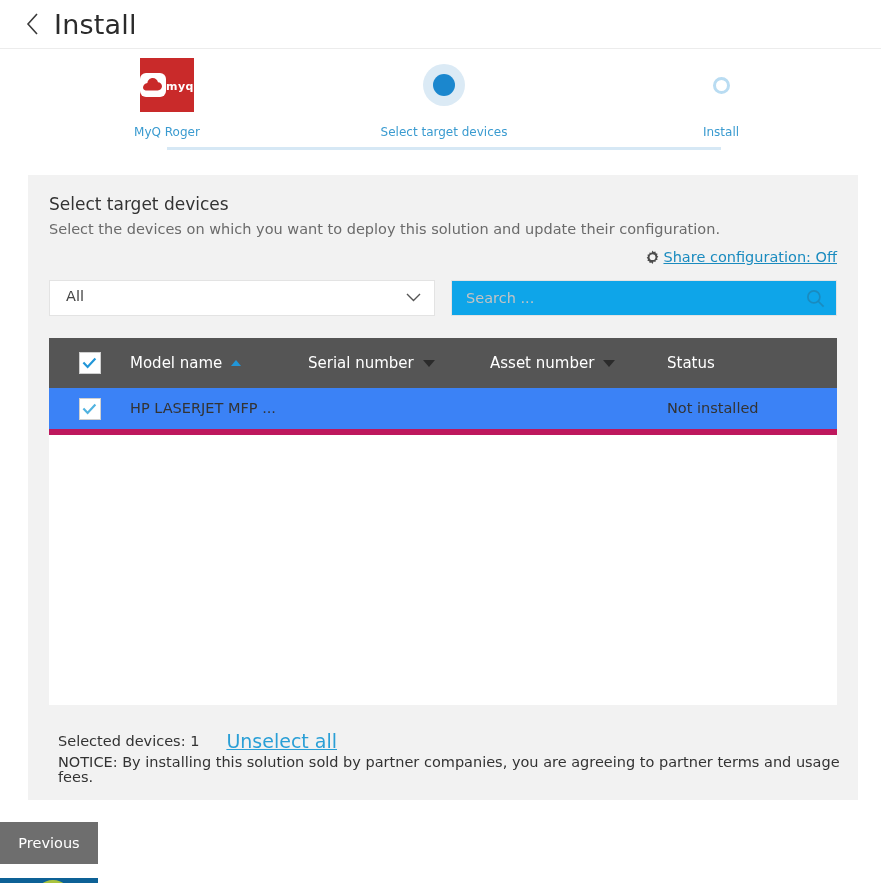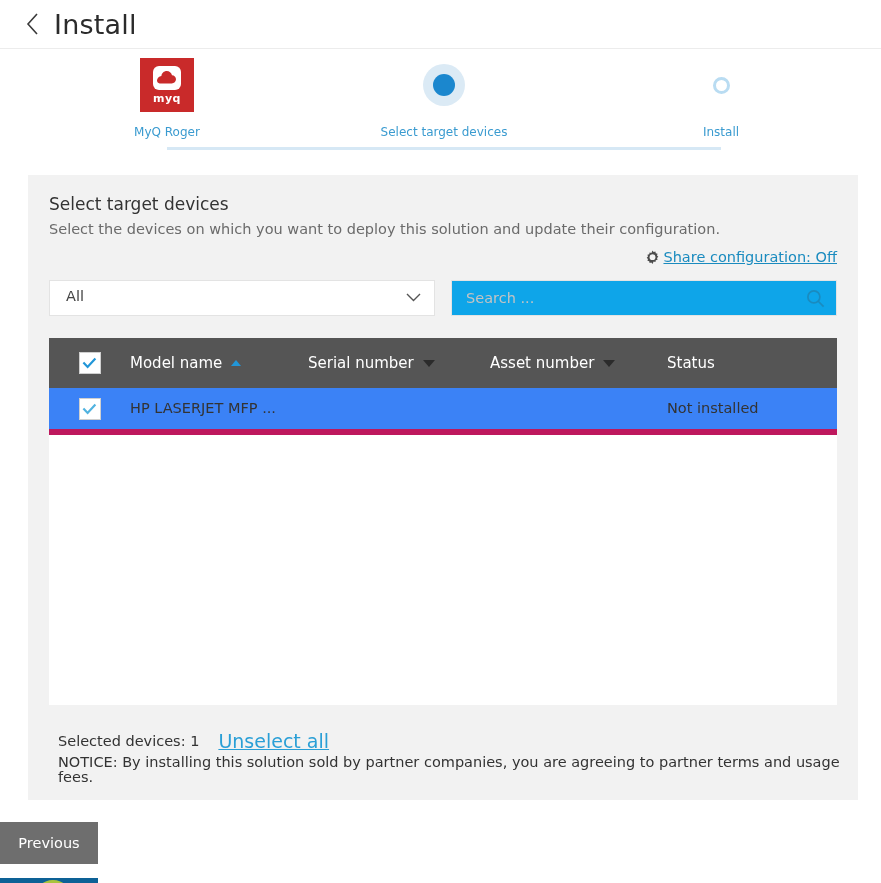--- a/index.html
+++ b/index.html
@@ -84,21 +84,21 @@
     color: #3a9bd0;
     line-height: 1;
   }
 
   
   .myq-logo {
     width: 54px;
     height: 54px;
     background: #c92a2a;
     display: flex;
-    flex-direction: column;
+    flex-direction: row;
     align-items: center;
     justify-content: center;
     position: relative;
   }
   .myq-cloudbox {
     width: 28px;
     height: 24px;
     background: #ffffff;
     border-radius: 6px;
     display: flex;
@@ -315,21 +315,21 @@
     background: #ffffff;
   }
 
   
   .selected-line {
     position: absolute;
     left: 30px;
     top: 557px;
     display: flex;
     align-items: center;
-    gap: 19px;
+    gap: 27px;
   }
   .selected-text {
     font-size: 14.5px;
     color: #333333;
     line-height: 1;
   }
   .unselect-link {
     font-size: 19px;
     color: #2a9fd6;
     text-decoration: underline;

